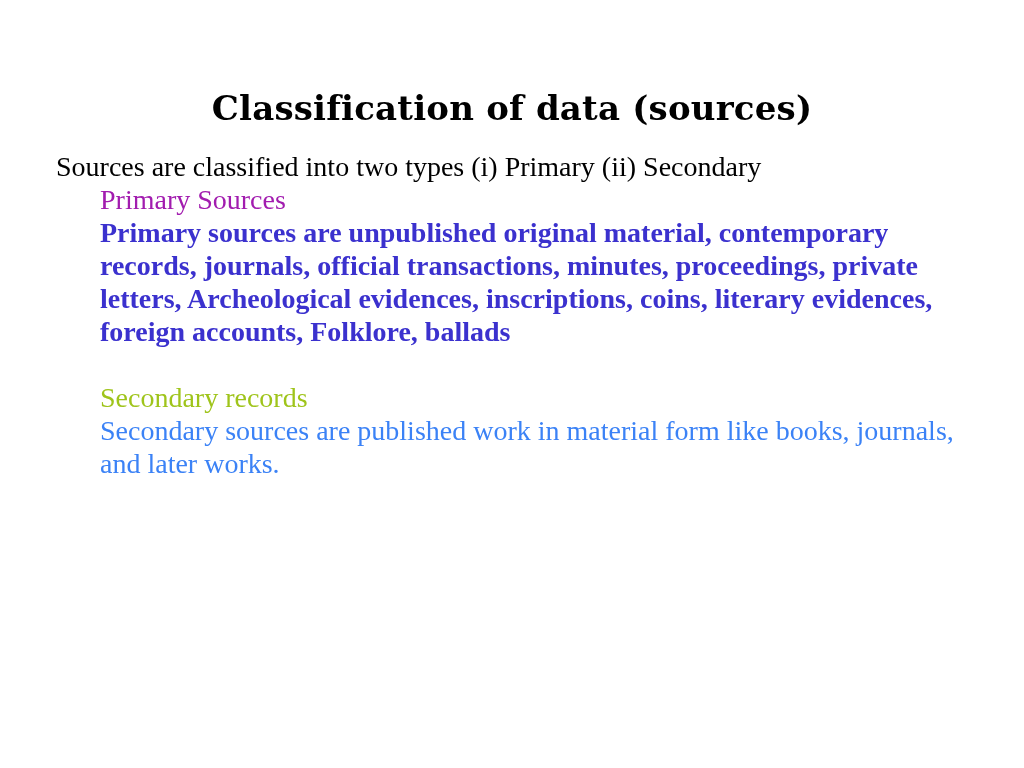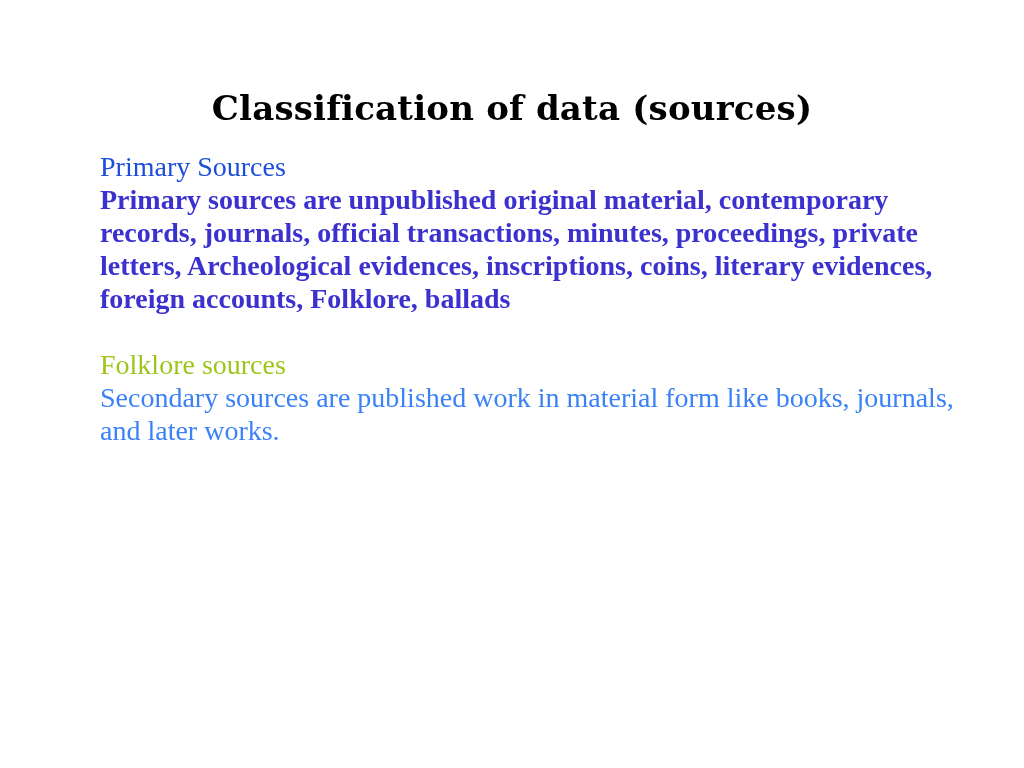--- a/index.html
+++ b/index.html
@@ -59,46 +59,47 @@
     text-indent: -44px;
     text-align: left;
   }
 
   .para.indented {
     padding-left: 44px;
     text-indent: 0;
   }
 
   .para-intro { color: #000000; }
-  .head-primary { color: #1d4ed8; }
+  .head-primary { color: #a21caf; }
   .body-primary { color: #3B31CE; font-weight: bold; }
   .head-secondary { color: #9FC41B; }
   .body-secondary { color: #3b82f6; }
 
   .spacer-line {
     height: 33px;
     line-height: 33px;
     font-size: 28px;
   }
 </style>
 </head>
 <body>
 
 <div class="slide">
 
   <div class="slide-title">Classification of data (sources)</div>
 
   <div class="body-block">
 
+    <p class="para para-intro">Sources are classified into two types (i) Primary (ii) Secondary</p>
 
     <p class="para indented head-primary">Primary Sources</p>
 
     <p class="para indented body-primary">Primary sources are unpublished original material, contemporary records, journals, official transactions, minutes, proceedings, private letters, Archeological evidences, inscriptions, coins, literary evidences, foreign accounts, Folklore, ballads</p>
 
     <div class="spacer-line">&nbsp;</div>
 
-    <p class="para indented head-secondary">Folklore sources</p>
+    <p class="para indented head-secondary">Secondary records</p>
 
     <p class="para indented body-secondary">Secondary sources are published work in material form like books, journals, and later works.</p>
 
   </div>
 
 </div>
 
 </body></html>

